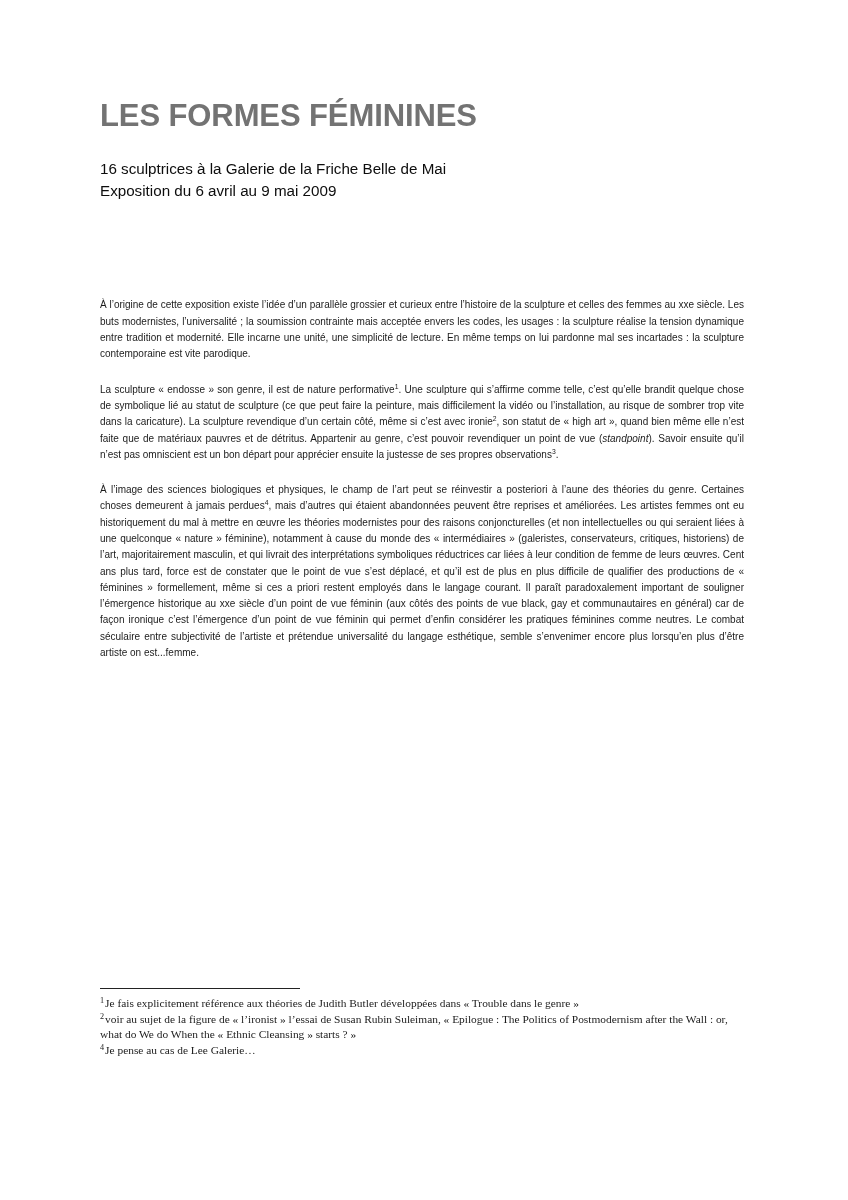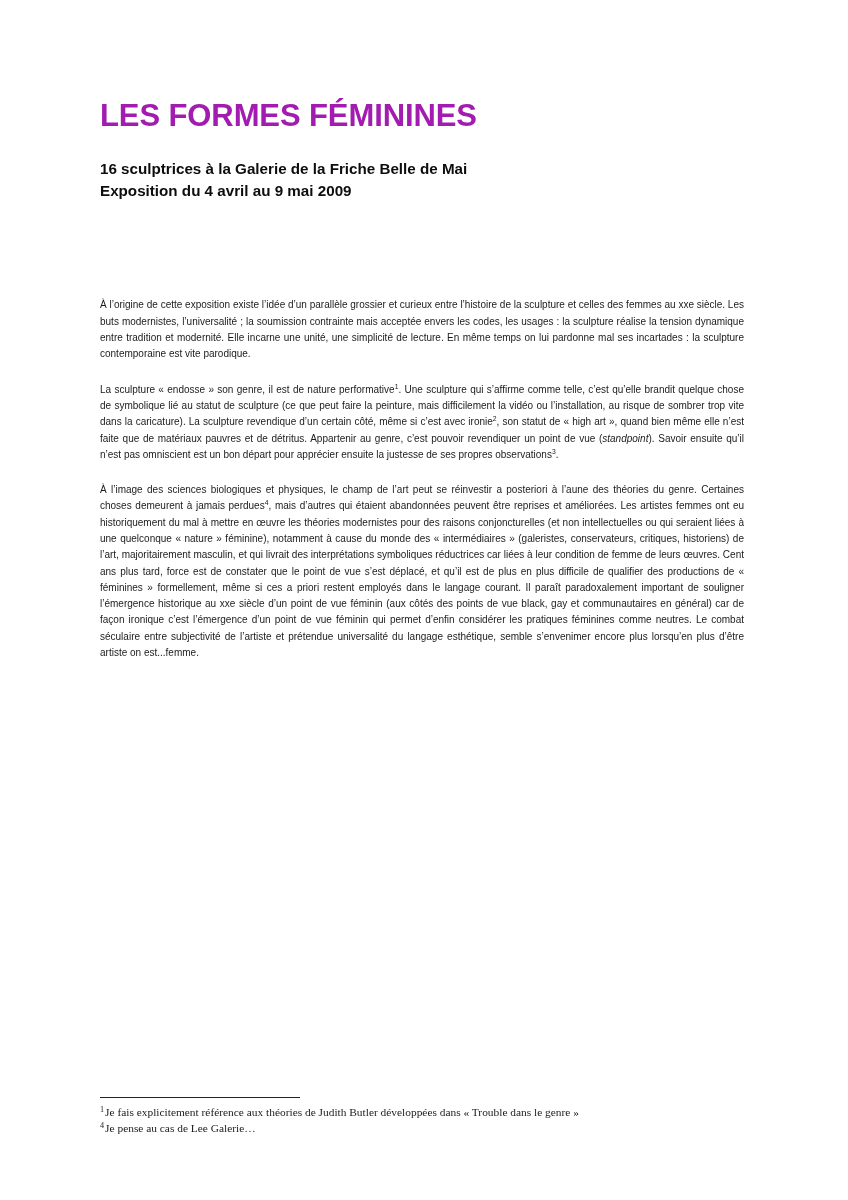--- a/index.html
+++ b/index.html
@@ -28,26 +28,26 @@
     top: 98px;
     width: 648px;
   }
   .doc-title {
     font-family: "Liberation Sans", sans-serif;
     font-size: 31px;
     font-weight: bold;
     letter-spacing: -0.1px;
     line-height: 1.15;
     margin: 0 0 0 0;
-    color: #a21caf;
+    color: #737373;
   }
   .subtitle-block {
     margin-top: 24px;
     font-size: 15.2px;
-    font-weight: bold;
+    font-weight: normal;
     line-height: 1.44;
     color: #0d0d0d;
   }
   .subtitle-line {
     display: block;
   }
   .body-block {
     margin-top: 96px;
   }
   p.para {
@@ -66,21 +66,21 @@
     font-style: italic;
   }
   sup {
     font-size: 0.68em;
     line-height: 0;
     vertical-align: 0.52em;
   }
   .footnotes {
     position: absolute;
     left: 100px;
-    top: 1097px;
+    top: 988px;
     width: 650px;
   }
   .fn-rule {
     width: 200px;
     height: 0;
     border-top: 1px solid #222222;
     margin: 0 0 7px 0;
   }
   .fn {
     font-family: "Liberation Serif", serif;
@@ -100,35 +100,36 @@
 <body>
 
 <div class="page">
 
   <div class="content">
 
     <h1 class="doc-title">LES FORMES FÉMININES</h1>
 
     <div class="subtitle-block">
       <span class="subtitle-line">16 sculptrices à la Galerie de la Friche Belle de Mai</span>
-      <span class="subtitle-line">Exposition du 4 avril au 9 mai 2009</span>
+      <span class="subtitle-line">Exposition du 6 avril au 9 mai 2009</span>
     </div>
 
     <div class="body-block">
 
       <p class="para">
         <span>À l’origine de cette exposition existe l’idée d’un parallèle grossier et curieux entre l’histoire de la sculpture et celles des femmes au xxe siècle. Les buts modernistes, l’universalité ; la soumission contrainte mais acceptée envers les codes, les usages : la sculpture réalise la tension dynamique entre tradition et modernité. Elle incarne une unité, une simplicité de lecture. En même temps on lui pardonne mal ses incartades : la sculpture contemporaine est vite parodique.</span>
       </p>
 
       <p class="para"><span>La sculpture « endosse » son genre, il est de nature performative</span><sup>1</sup><span>. Une sculpture qui s’affirme comme telle, c’est qu’elle brandit quelque chose de symbolique lié au statut de sculpture (ce que peut faire la peinture, mais difficilement la vidéo ou l’installation, au risque de sombrer trop vite dans la caricature). La sculpture revendique d’un certain côté, même si c’est avec ironie</span><sup>2</sup><span>, son statut de « high art », quand bien même elle n’est faite que de matériaux pauvres et de détritus. Appartenir au genre, c’est pouvoir revendiquer un point de vue (</span><span class="it">standpoint</span><span>). Savoir ensuite qu’il n’est pas omniscient est un bon départ pour apprécier ensuite la justesse de ses propres observations</span><sup>3</sup><span>.</span></p>
 
       <p class="para"><span>À l’image des sciences biologiques et physiques, le champ de l’art peut se réinvestir a posteriori à l’aune des théories du genre. Certaines choses demeurent à jamais perdues</span><sup>4</sup><span>, mais d’autres qui étaient abandonnées peuvent être reprises et améliorées. Les artistes femmes ont eu historiquement du mal à mettre en œuvre les théories modernistes pour des raisons conjoncturelles (et non intellectuelles ou qui seraient liées à une quelconque « nature » féminine), notamment à cause du monde des « intermédiaires » (galeristes, conservateurs, critiques, historiens) de l’art, majoritairement masculin, et qui livrait des interprétations symboliques réductrices car liées à leur condition de femme de leurs œuvres. Cent ans plus tard, force est de constater que le point de vue s’est déplacé, et qu’il est de plus en plus difficile de qualifier des productions de « féminines » formellement, même si ces a priori restent employés dans le langage courant. Il paraît paradoxalement important de souligner l’émergence historique au xxe siècle d’un point de vue féminin (aux côtés des points de vue black, gay et communautaires en général) car de façon ironique c’est l’émergence d’un point de vue féminin qui permet d’enfin considérer les pratiques féminines comme neutres. Le combat séculaire entre subjectivité de l’artiste et prétendue universalité du langage esthétique, semble s’envenimer encore plus lorsqu’en plus d’être artiste on est...femme.</span></p>
 
     </div>
   </div>
 
   <div class="footnotes">
     <div class="fn-rule"></div>
     <p class="fn"><sup>1</sup><span>Je fais explicitement référence aux théories de Judith Butler développées dans « Trouble dans le genre »</span></p>
+    <p class="fn"><sup>2</sup><span>voir au sujet de la figure de « l’ironist » l’essai de Susan Rubin Suleiman, « Epilogue : The Politics of Postmodernism after the Wall : or, what do We do When the « Ethnic Cleansing » starts ? »</span></p>
     <p class="fn"><sup>4</sup><span>Je pense au cas de Lee Galerie…</span></p>
   </div>
 
 </div>
 
 </body></html>

